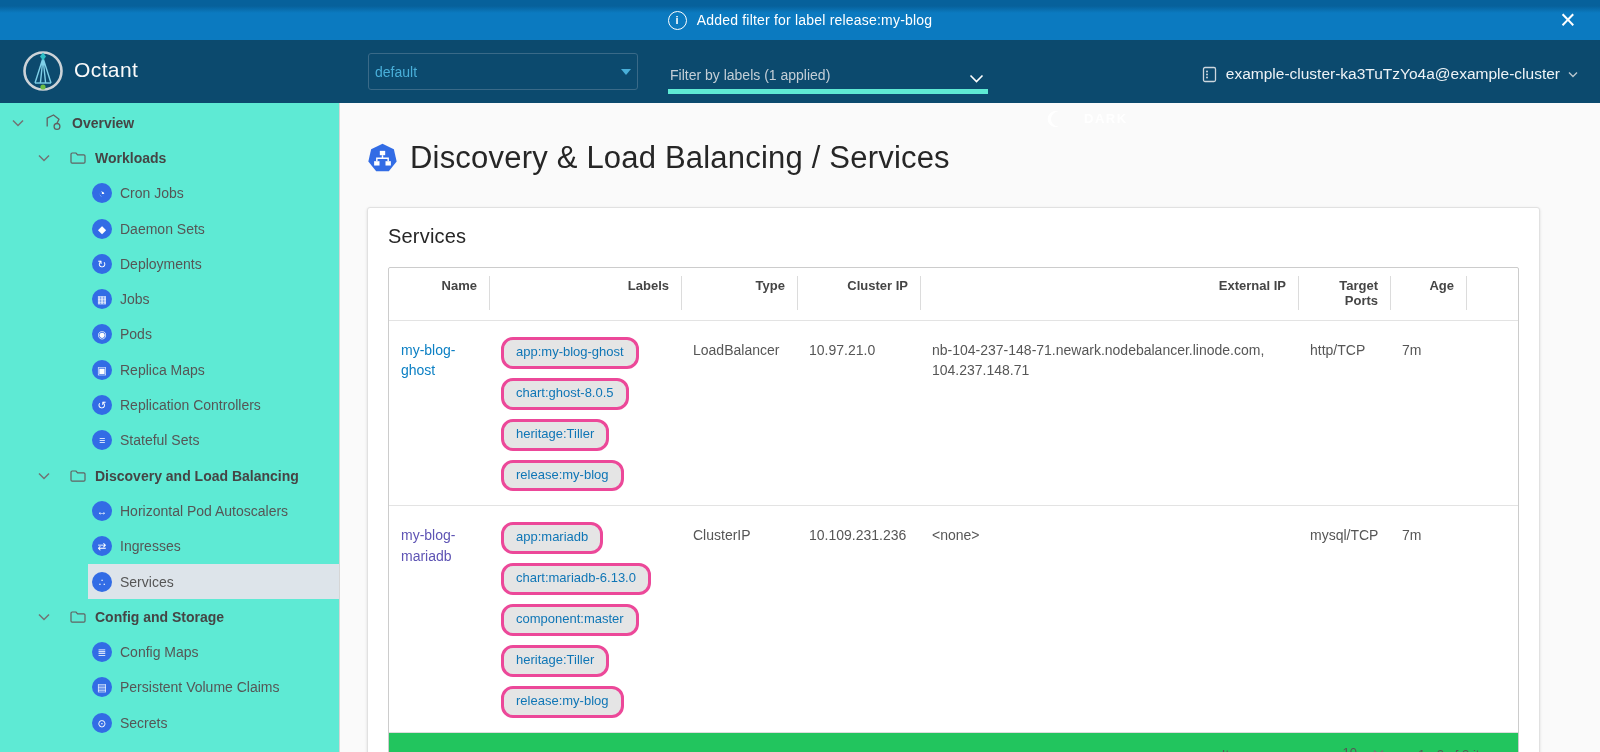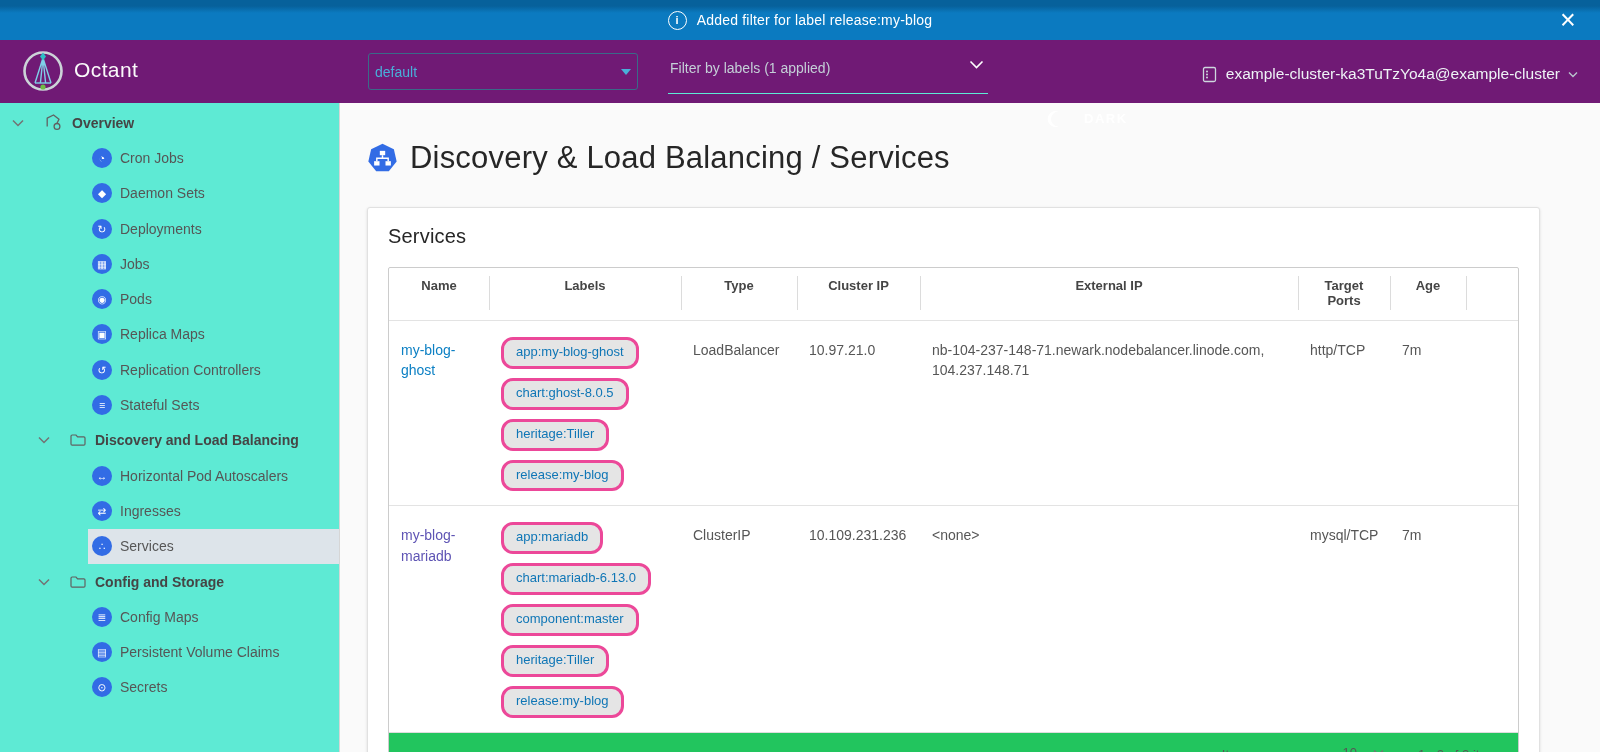--- a/index.html
+++ b/index.html
@@ -9,31 +9,31 @@
   
   .banner{height:40px;flex:0 0 40px;display:flex;align-items:center;justify-content:center;gap:10px;
     position:relative;color:#fff;font-size:14px;font-weight:500;letter-spacing:.2px;
     background:linear-gradient(180deg,#07619b 0px,#07619b 6px,#0b7ac0 13px,#0b7ac0 100%);}
   .info-badge{width:17px;height:17px;border:1px solid #fff;border-radius:50%;display:flex;
     align-items:center;justify-content:center;font-size:11px;font-weight:700;flex:0 0 17px;}
   .banner-close{position:absolute;right:16px;top:2px;font-size:27px;font-weight:300;color:#fff;
     cursor:pointer;line-height:36px;padding:0 8px;}
 
   
-  .header{height:63px;flex:0 0 63px;background:#701a75;position:relative;color:#fafafa;}
+  .header{height:63px;flex:0 0 63px;background:#0c4a6e;position:relative;color:#fafafa;}
   .logo{position:absolute;left:22px;top:10px;}
   .app-name{position:absolute;left:74px;top:18px;font-size:21px;font-weight:400;letter-spacing:.4px;}
   .ns-select{position:absolute;left:368px;top:13px;width:270px;height:37px;box-sizing:border-box;
     border:1px solid #3a6a88;border-radius:3px;display:flex;align-items:center;
     padding:0 6px;cursor:pointer;}
   .ns-select .val{color:#49afd9;font-size:14px;flex:1;}
   .caret-down{width:0;height:0;border-left:5px solid transparent;border-right:5px solid transparent;
     border-top:6px solid #49afd9;}
   .label-filter{position:absolute;left:668px;top:20px;width:320px;height:34px;box-sizing:border-box;
-    display:flex;align-items:flex-start;border-bottom:1px solid #5eead4;cursor:pointer;padding:0 4px 6px 2px;}
+    display:flex;align-items:flex-end;border-bottom:5px solid #5eead4;cursor:pointer;padding:0 4px 6px 2px;}
   .label-filter .ph{color:#c4cfd7;font-size:14px;flex:1;}
   .theme-toggle{position:absolute;left:1046px;top:0;height:63px;display:flex;align-items:center;gap:20px;
     cursor:pointer;margin-top:47px;}
   .theme-toggle .t-label{font-size:13px;font-weight:700;letter-spacing:1.5px;color:#fff;}
   .cluster-sel{position:absolute;right:22px;top:0;height:68px;display:flex;align-items:center;gap:8px;
     cursor:pointer;color:#eef3f6;font-size:15.5px;}
 
   
   .body{flex:1;display:flex;min-height:0;}
   .sidebar{width:340px;flex:0 0 340px;border-right:1px solid #d6d6d6;background:#5eead4;
@@ -51,21 +51,21 @@
   .main{flex:1;min-width:0;padding:0 60px 0 27px;box-sizing:border-box;}
   .page-title-row{margin-top:37px;display:flex;align-items:center;gap:12px;}
   .page-title-row h1{margin:0;font-size:31px;font-weight:300;color:#262626;letter-spacing:.2px;}
 
   .card{margin-top:31px;background:#fff;border:1px solid #e1e1e1;border-radius:3px;
     box-shadow:0 1px 3px rgba(0,0,0,.13);padding:17px 20px 12px;}
   .card h2{margin:0 0 19px;font-size:20px;font-weight:400;color:#262626;letter-spacing:.2px;}
 
   .datagrid{border:1px solid #ccc;border-radius:2px;overflow:hidden;}
   table{border-collapse:collapse;width:100%;table-layout:fixed;font-size:14px;color:#565656;}
-  th{font-size:13px;font-weight:600;color:#454545;text-align:center;vertical-align:top;
+  th{font-size:13px;font-weight:600;color:#454545;text-align:right;vertical-align:top;
     padding:10px 12px;height:32px;position:relative;}
   th.sep::before{content:'';position:absolute;left:0;top:8px;bottom:10px;width:1px;background:#dcdcdc;}
   tbody td{border-top:1px solid #e3e3e3;padding:19px 12px 14px;vertical-align:top;line-height:1.45;}
   .name-link{color:#0d80c4;text-decoration:none;cursor:pointer;}
   .name-link.visited{color:#5e54b4;}
   .chips{display:flex;flex-direction:column;align-items:flex-start;gap:9px;margin-top:-3px;}
   .chip{border:3px solid #ec4899;color:#0f76b6;border-radius:12px;padding:3px 12px 4px;
     font-size:13px;white-space:nowrap;cursor:pointer;background:#e5e5e5;}
 
   .grid-footer{border-top:1px solid #ddd;background:#22c55e;height:44px;display:flex;
@@ -136,20 +136,33 @@
               <polyline points="1,1.5 6,6.5 11,1.5" fill="none" stroke="#737373" stroke-width="1.5"></polyline>
             </svg>
           </span>
           <span class="tree-ic">
             <svg width="19" height="19" viewBox="0 0 19 19">
               <path d="M3.2 13.5 L3.2 5.2 L9.5 2 L15 6.2 L13 10.2" fill="none" stroke="#616161" stroke-width="1.3" stroke-linejoin="round"></path>
               <circle cx="13" cy="13.4" r="2.9" fill="none" stroke="#616161" stroke-width="1.3"></circle>
             </svg>
           </span>
           <span>Overview</span>
+        </div>
+        <div class="nav-row depth-1">
+          <span class="chev">
+            <svg width="12" height="8" viewBox="0 0 12 8">
+              <polyline points="1,1.5 6,6.5 11,1.5" fill="none" stroke="#737373" stroke-width="1.5"></polyline>
+            </svg>
+          </span>
+          <span class="tree-ic">
+            <svg width="16" height="14" viewBox="0 0 16 14">
+              <path d="M1 3.2 Q1 2 2.2 2 H6 L7.6 3.8 H13.8 Q15 3.8 15 5 V11 Q15 12.2 13.8 12.2 H2.2 Q1 12.2 1 11 Z" fill="none" stroke="#616161" stroke-width="1.2"></path>
+            </svg>
+          </span>
+          <span>Workloads</span>
         </div>
         <div class="nav-row depth-2">
           <span class="badge">◔</span>
           <span>Cron Jobs</span>
         </div>
         <div class="nav-row depth-2">
           <span class="badge">◆</span>
           <span>Daemon Sets</span>
         </div>
         <div class="nav-row depth-2">

